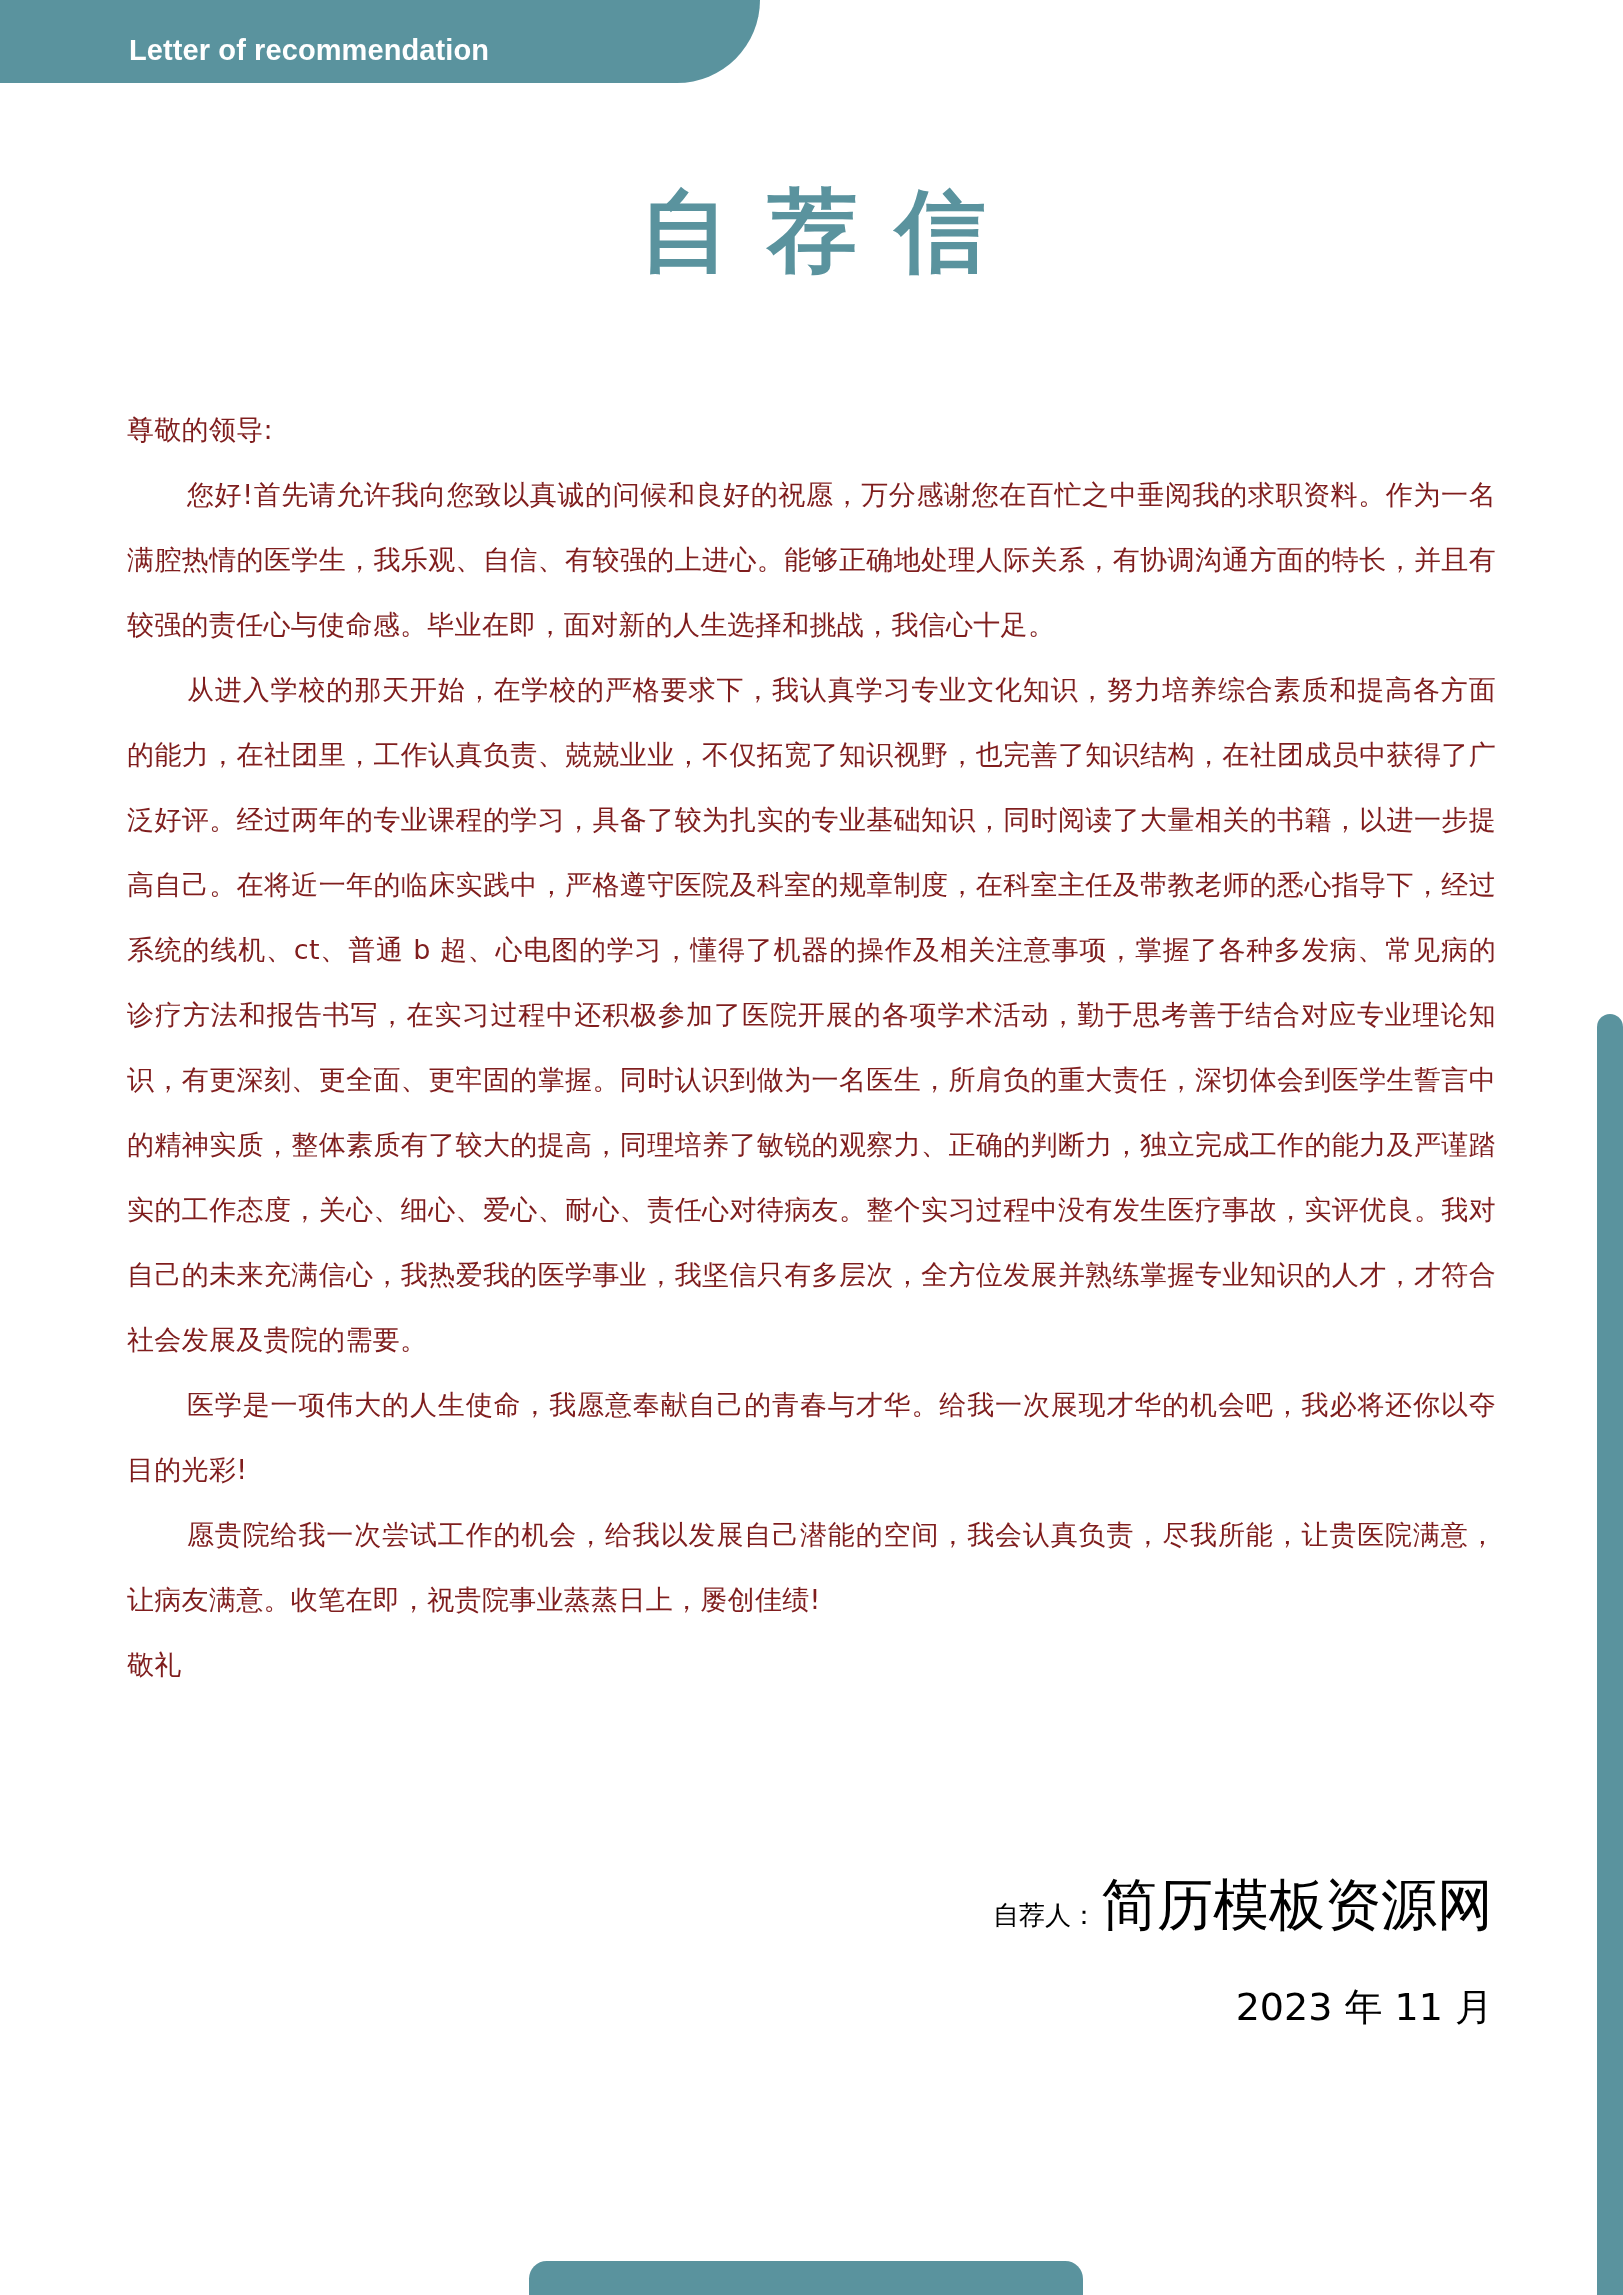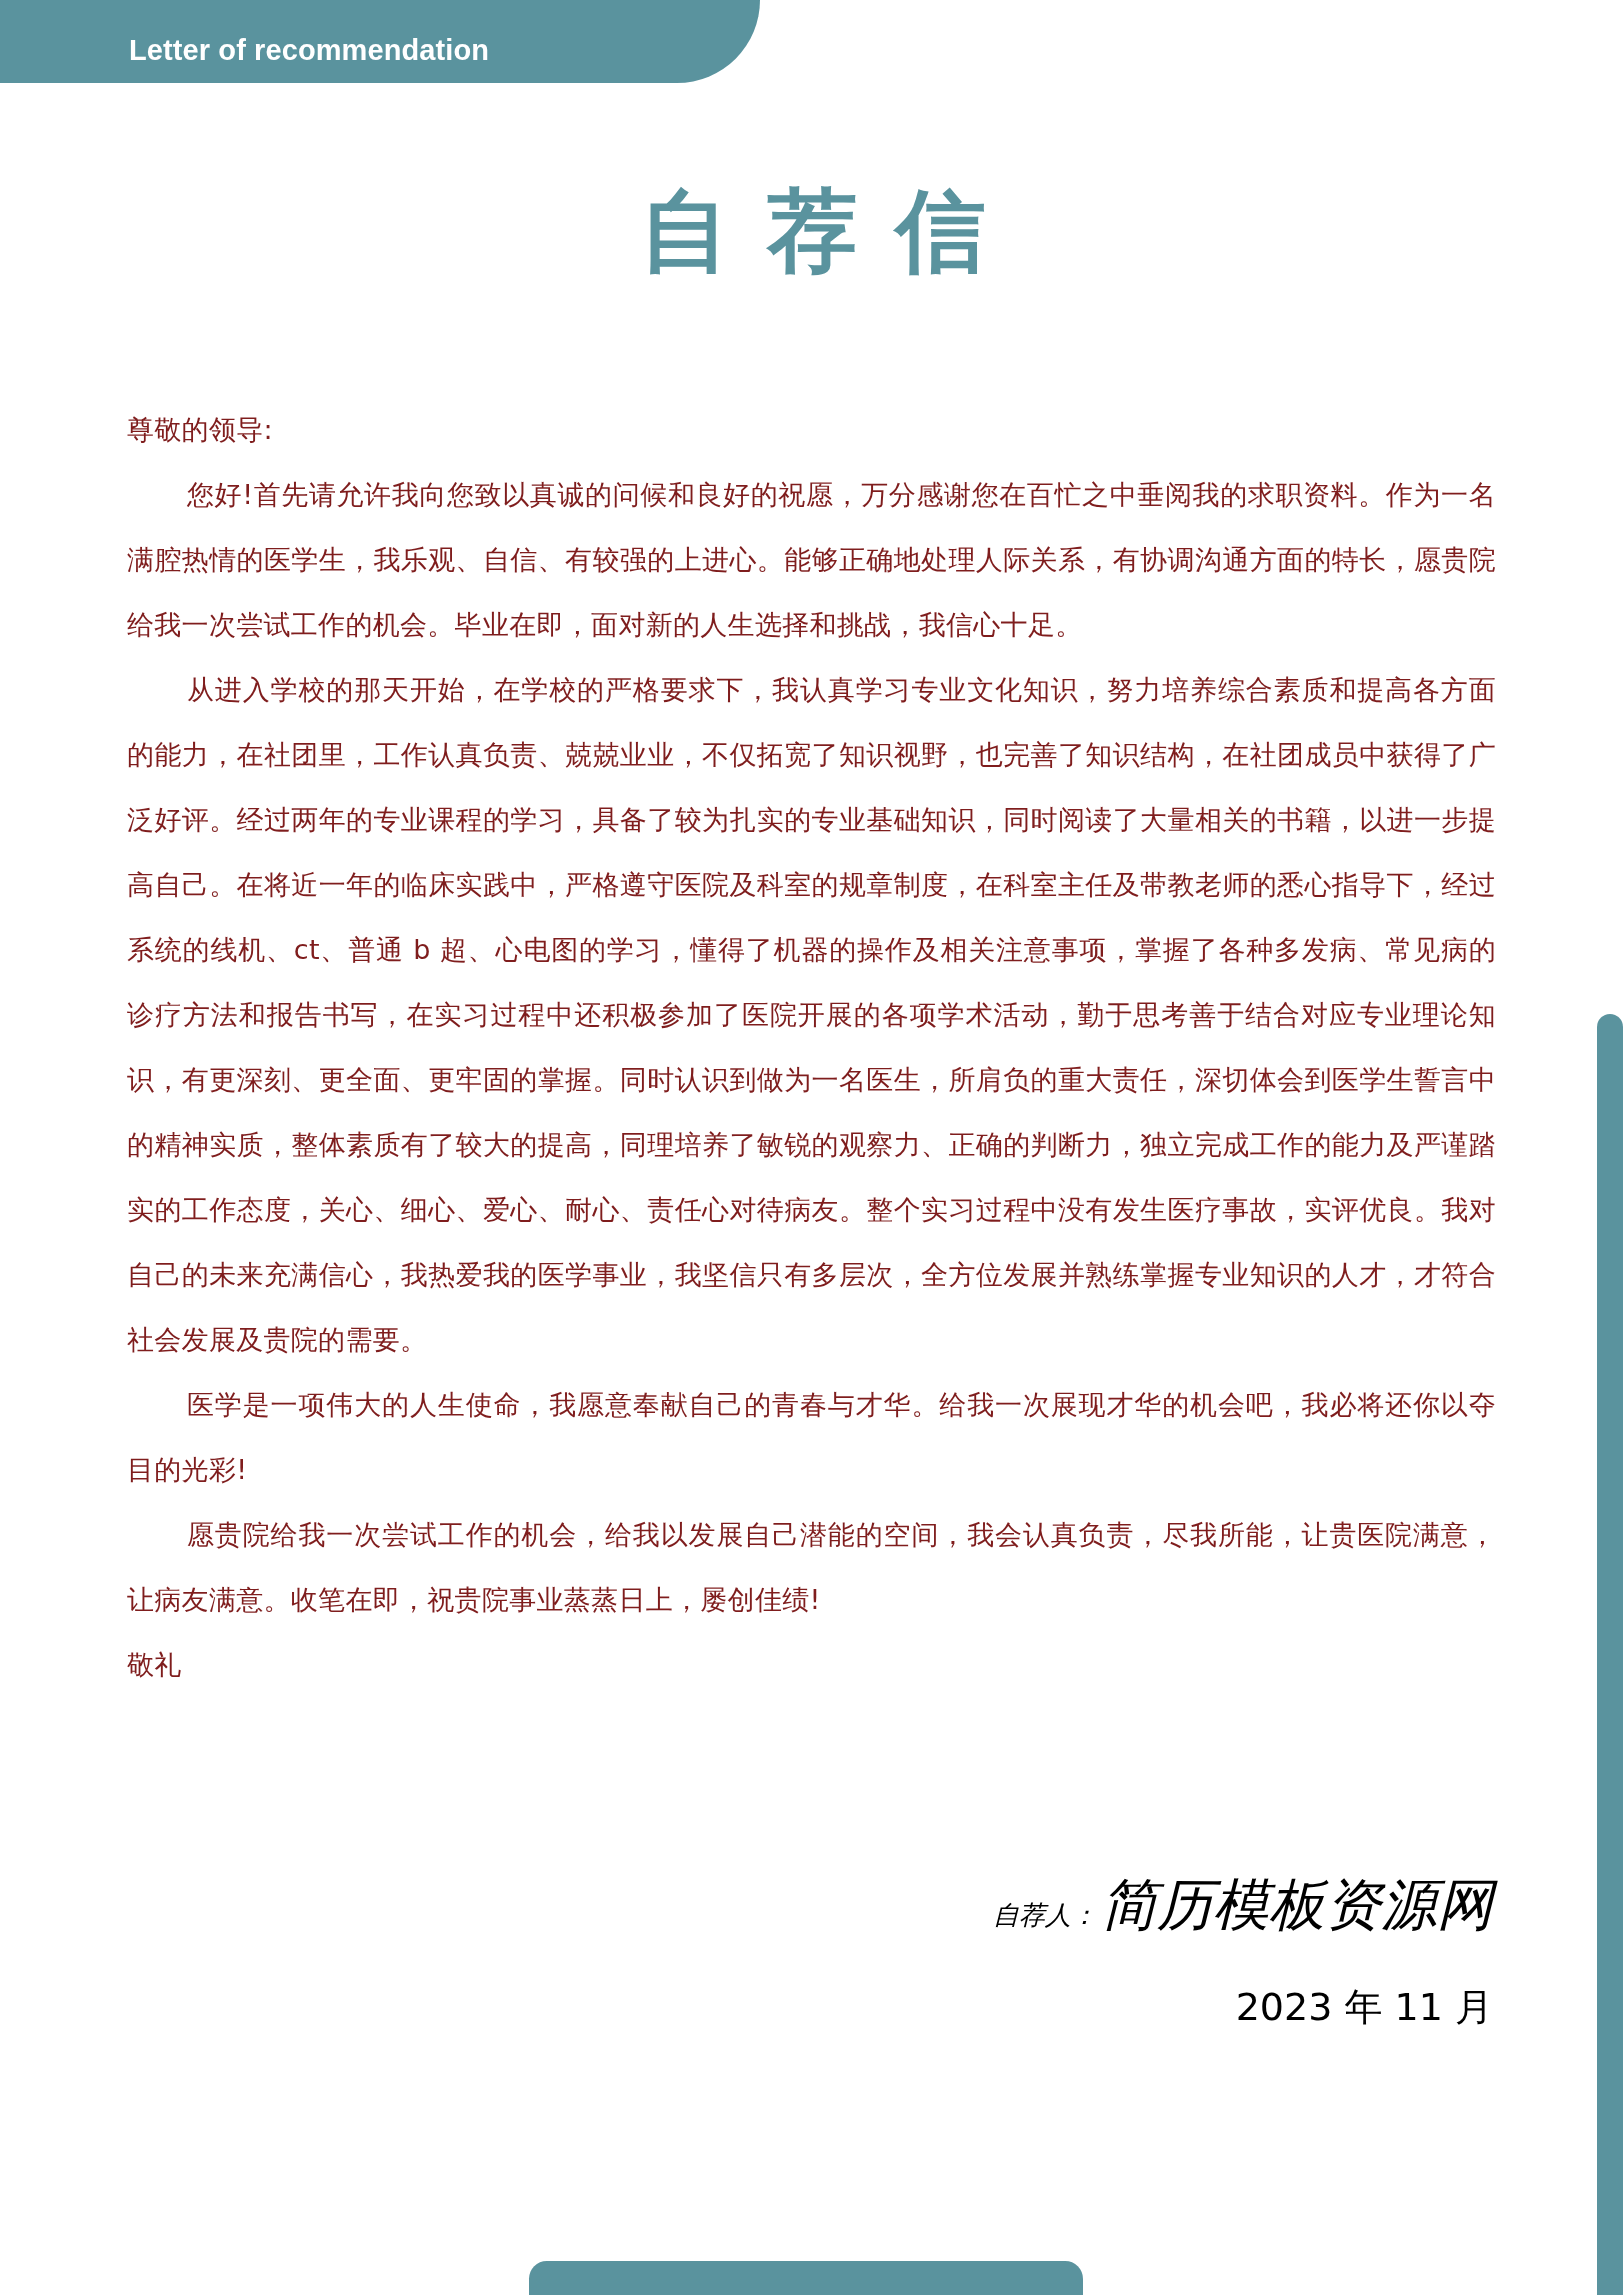--- a/index.html
+++ b/index.html
@@ -116,21 +116,20 @@
     top: 1868px;
     text-align: right;
     color: #000000;
     font-family: "DejaVu Sans", "Liberation Sans", sans-serif;
   }
   .sig-row {
     display: flex;
     align-items: baseline;
     justify-content: flex-end;
     white-space: nowrap;
-    font-style: italic;
   }
   .sig-label {
     font-size: 26px;
   }
   .sig-name {
     font-size: 56px;
     margin-left: 4.1px;
   }
   .sig-date {
     font-size: 38px;
@@ -148,21 +147,21 @@
   </div>
 
   <div class="side-bar"></div>
 
   <div class="bottom-bar"></div>
 
   <div class="doc-title">自荐信</div>
 
   <div class="letter-body">
     <p class="salutation">尊敬的领导:</p>
-    <p class="indent">您好!首先请允许我向您致以真诚的问候和良好的祝愿，万分感谢您在百忙之中垂阅我的求职资料。作为一名满腔热情的医学生，我乐观、自信、有较强的上进心。能够正确地处理人际关系，有协调沟通方面的特长，愿贵院给我一次尝试工作的机会。毕业在即，面对新的人生选择和挑战，我信心十足。</p>
+    <p class="indent">您好!首先请允许我向您致以真诚的问候和良好的祝愿，万分感谢您在百忙之中垂阅我的求职资料。作为一名满腔热情的医学生，我乐观、自信、有较强的上进心。能够正确地处理人际关系，有协调沟通方面的特长，并且有较强的责任心与使命感。毕业在即，面对新的人生选择和挑战，我信心十足。</p>
     <p class="indent">从进入学校的那天开始，在学校的严格要求下，我认真学习专业文化知识，努力培养综合素质和提高各方面的能力，在社团里，工作认真负责、兢兢业业，不仅拓宽了知识视野，也完善了知识结构，在社团成员中获得了广泛好评。经过两年的专业课程的学习，具备了较为扎实的专业基础知识，同时阅读了大量相关的书籍，以进一步提高自己。在将近一年的临床实践中，严格遵守医院及科室的规章制度，在科室主任及带教老师的悉心指导下，经过系统的线机、ct、普通 b 超、心电图的学习，懂得了机器的操作及相关注意事项，掌握了各种多发病、常见病的诊疗方法和报告书写，在实习过程中还积极参加了医院开展的各项学术活动，勤于思考善于结合对应专业理论知识，有更深刻、更全面、更牢固的掌握。同时认识到做为一名医生，所肩负的重大责任，深切体会到医学生誓言中的精神实质，整体素质有了较大的提高，同理培养了敏锐的观察力、正确的判断力，独立完成工作的能力及严谨踏实的工作态度，关心、细心、爱心、耐心、责任心对待病友。整个实习过程中没有发生医疗事故，实评优良。我对自己的未来充满信心，我热爱我的医学事业，我坚信只有多层次，全方位发展并熟练掌握专业知识的人才，才符合社会发展及贵院的需要。</p>
     <p class="indent">医学是一项伟大的人生使命，我愿意奉献自己的青春与才华。给我一次展现才华的机会吧，我必将还你以夺目的光彩!</p>
     <p class="indent">愿贵院给我一次尝试工作的机会，给我以发展自己潜能的空间，我会认真负责，尽我所能，让贵医院满意，让病友满意。收笔在即，祝贵院事业蒸蒸日上，屡创佳绩!</p>
     <p class="closing-line2">敬礼</p>
   </div>
 
   <div class="signature-block">
     <div class="sig-row">
       <span class="sig-label">自荐人：</span>
       <span class="sig-name">简历模板资源网</span>

